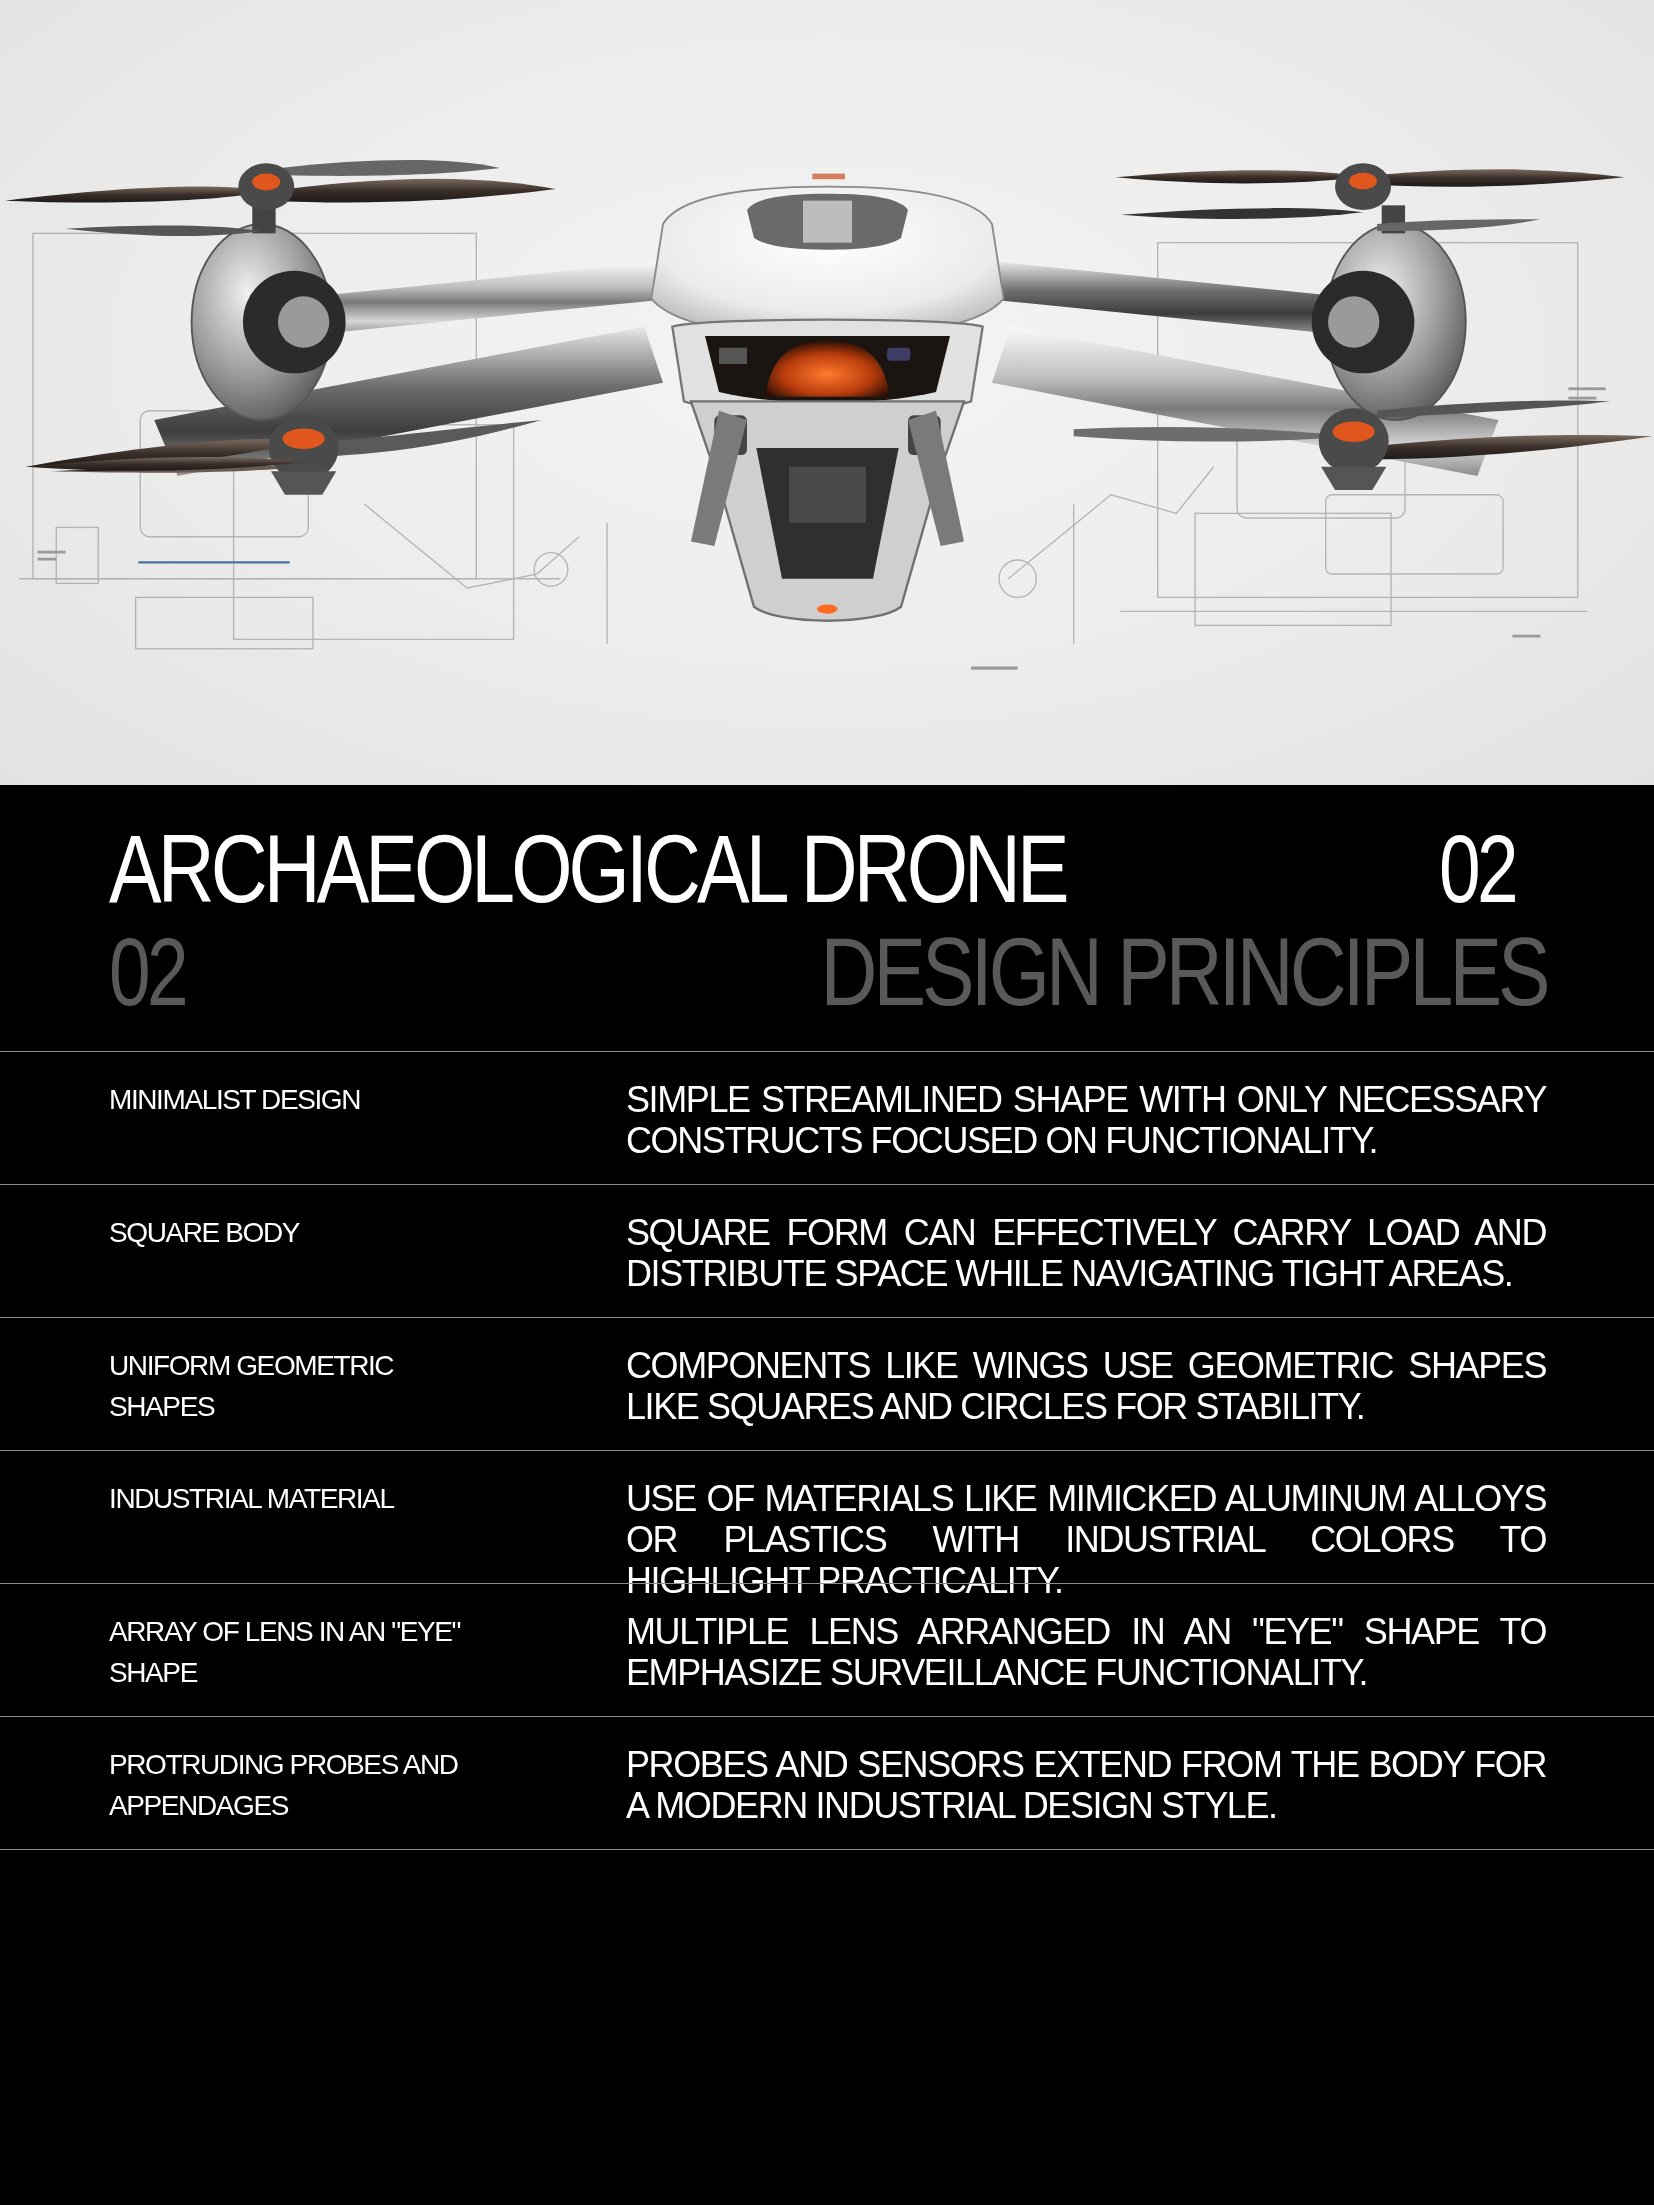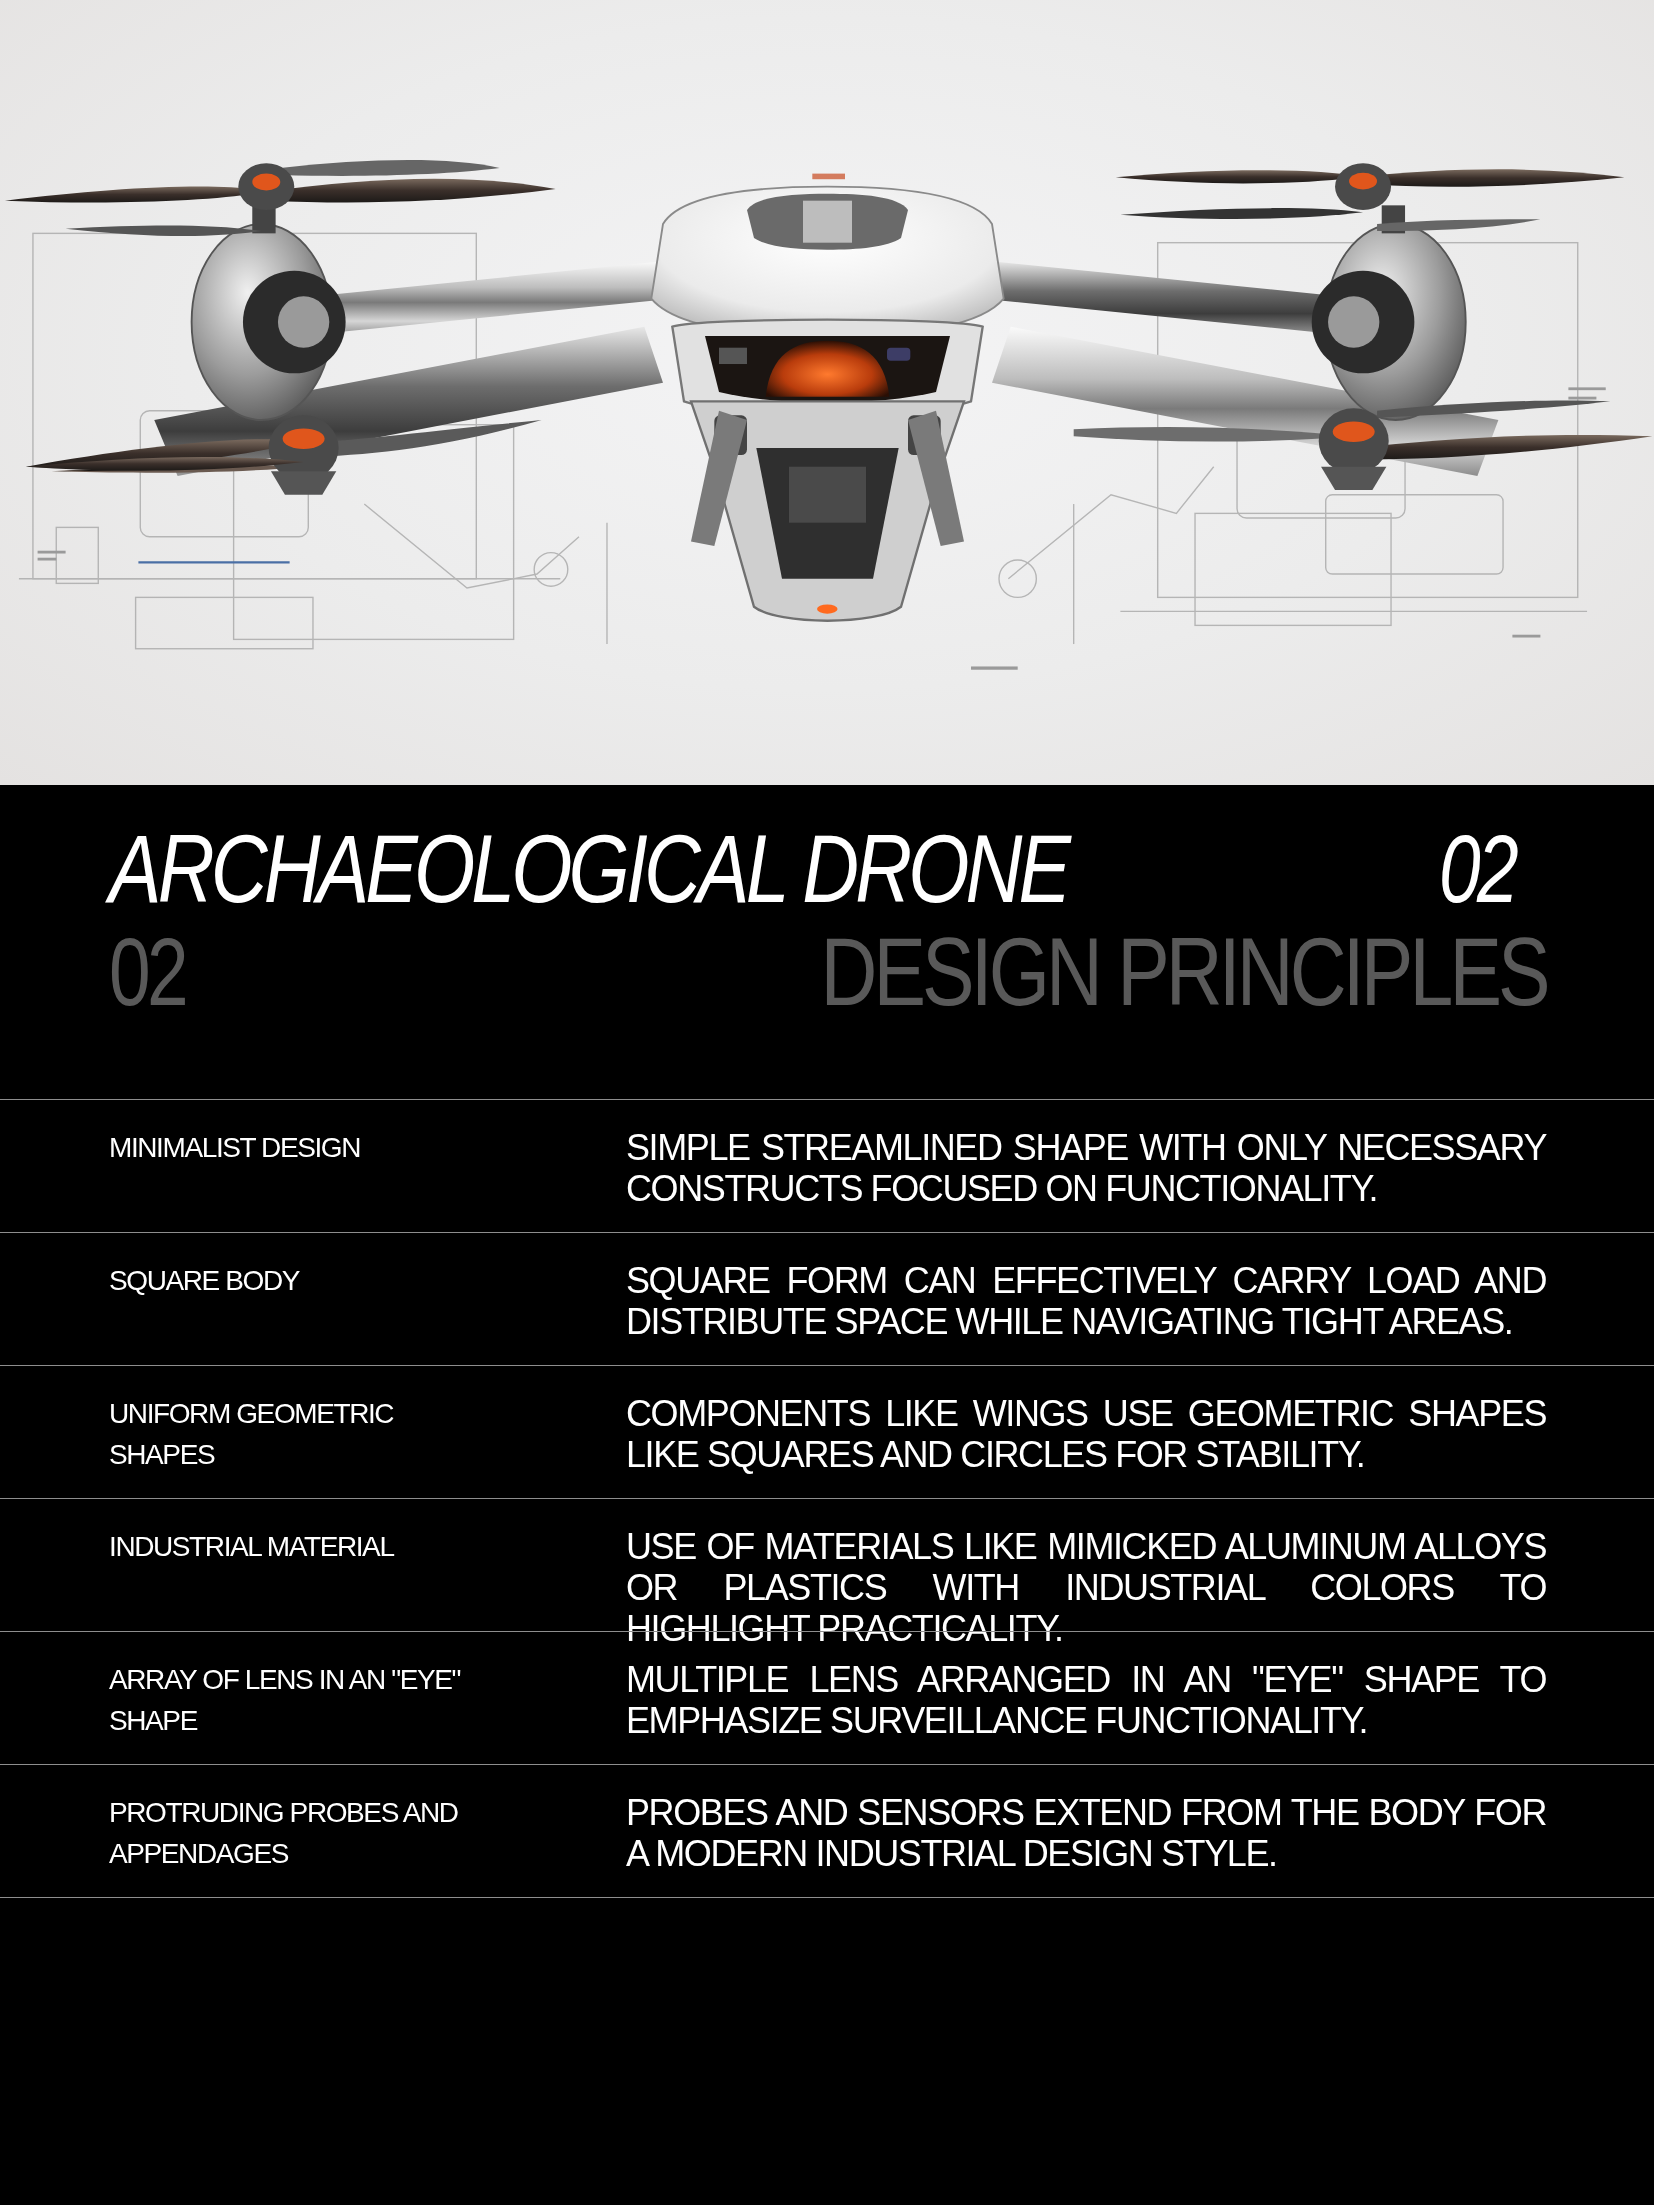--- a/index.html
+++ b/index.html
@@ -41,21 +41,21 @@
   }
   .title-row .left, .title-row .right {
     position: absolute;
     top: 0;
     font-weight: 400;
     letter-spacing: -4.7px;
     transform-origin: left top;
     white-space: nowrap;
     line-height: 1;
   }
-  .t1 { top: 821px; font-style: italic; }
+  .t1 { top: 821px; }
   .t1 .left {
     left: 0;
     font-size: 96px;
     color: #ffffff;
     transform: scaleX(0.82);
   }
   .t1 .right {
     left: 1330px;
     font-size: 96px;
     color: #ffffff;
@@ -72,21 +72,21 @@
     right: 0;
     font-size: 96px;
     color: #595959;
     transform-origin: right top;
     transform: scaleX(0.82);
   }
 
   .rows {
     position: absolute;
     left: 0;
-    top: 1099px;
+    top: 1051px;
     width: 1655px;
   }
   .row {
     position: relative;
     height: 133px;
     box-sizing: border-box;
     border-top: 1.4px solid #8e8e8e;
   }
   .row .label {
     position: absolute;

